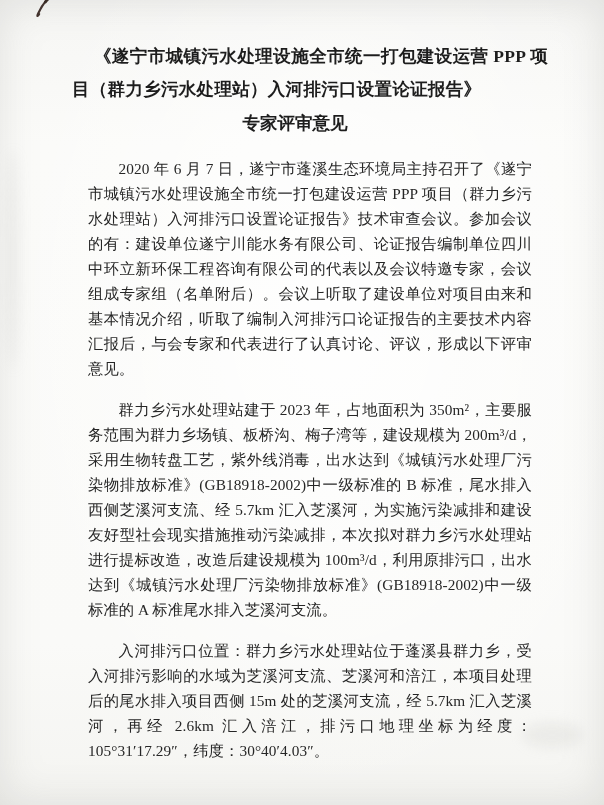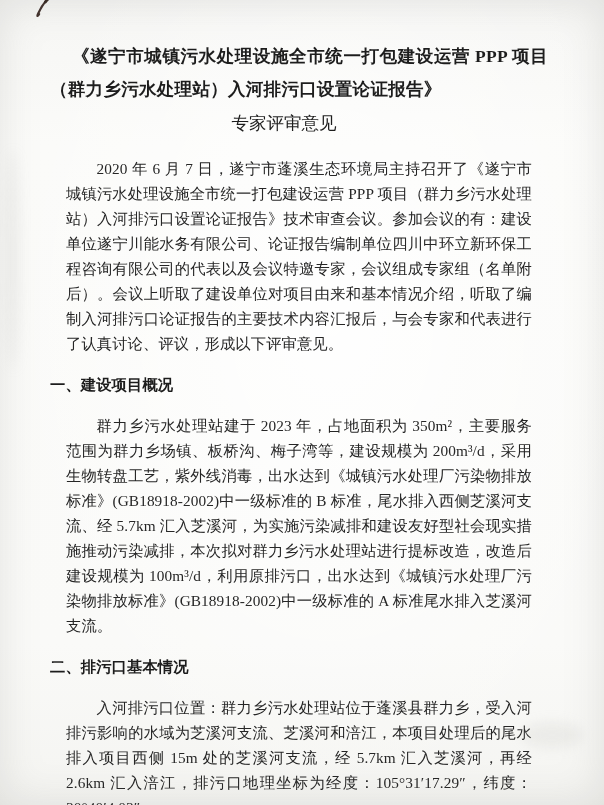--- a/index.html
+++ b/index.html
@@ -13,21 +13,21 @@
   .page {
     position: relative;
     width: 604px;
     height: 805px;
     overflow: hidden;
     background:
       radial-gradient(ellipse at 55% 40%, rgba(255,255,255,0.9) 0%, rgba(255,255,255,0) 70%),
       linear-gradient(180deg, #f6f6f4 0%, #fbfbf9 18%, #fafaf8 80%, #f4f4f1 100%);
     color: #262626;
     box-sizing: border-box;
-    padding: 40px 56px 0 50px;
+    padding: 40px 56px 0 72px;
   }
   
   .page::after {
     content: "";
     position: absolute;
     inset: 0;
     pointer-events: none;
     box-shadow: inset 0 0 42px rgba(120,120,115,0.18);
   }
   .pen-mark {
@@ -42,21 +42,21 @@
     font-weight: 700;
     line-height: 33px;
     text-indent: 1.25em;
     letter-spacing: 0.3px;
     color: #1d1d1d;
     margin: 0;
     text-align: justify;
   }
   .doc-subtitle {
     font-size: 17.5px;
-    font-weight: 400;
+    font-weight: 700;
     text-align: center;
     line-height: 33px;
     color: #1d1d1d;
     margin: 1px 30px 0 0;
   }
   .body-text {
     margin-top: 7px;
     font-size: 15.3px;
     line-height: 25px;
     text-align: justify;
@@ -95,25 +95,23 @@
   <div class="scan-smudge smudge-2"></div>
 
   <p class="doc-title">《遂宁市城镇污水处理设施全市统一打包建设运营 PPP 项目（群力乡污水处理站）入河排污口设置论证报告》</p>
 
   <p class="doc-subtitle">专家评审意见</p>
 
   <div class="body-text">
 
     <p class="para">2020 年 6 月 7 日，遂宁市蓬溪生态环境局主持召开了《遂宁市城镇污水处理设施全市统一打包建设运营 PPP 项目（群力乡污水处理站）入河排污口设置论证报告》技术审查会议。参加会议的有：建设单位遂宁川能水务有限公司、论证报告编制单位四川中环立新环保工程咨询有限公司的代表以及会议特邀专家，会议组成专家组（名单附后）。会议上听取了建设单位对项目由来和基本情况介绍，听取了编制入河排污口论证报告的主要技术内容汇报后，与会专家和代表进行了认真讨论、评议，形成以下评审意见。</p>
 
-    <p class="para heading">一、建设项目概况</p>
 
     <p class="para">群力乡污水处理站建于 2023 年，占地面积为 350m²，主要服务范围为群力乡场镇、板桥沟、梅子湾等，建设规模为 200m³/d，采用生物转盘工艺，紫外线消毒，出水达到《城镇污水处理厂污染物排放标准》(GB18918-2002)中一级标准的 B 标准，尾水排入西侧芝溪河支流、经 5.7km 汇入芝溪河，为实施污染减排和建设友好型社会现实措施推动污染减排，本次拟对群力乡污水处理站进行提标改造，改造后建设规模为 100m³/d，利用原排污口，出水达到《城镇污水处理厂污染物排放标准》(GB18918-2002)中一级标准的 A 标准尾水排入芝溪河支流。</p>
 
 
 
-    <p class="para heading">二、排污口基本情况</p>
 
     <p class="para">入河排污口位置：群力乡污水处理站位于蓬溪县群力乡，受入河排污影响的水域为芝溪河支流、芝溪河和涪江，本项目处理后的尾水排入项目西侧 15m 处的芝溪河支流，经 5.7km 汇入芝溪河，再经 2.6km 汇入涪江，排污口地理坐标为经度：105°31′17.29″，纬度：30°40′4.03″。</p>
 
   </div>
 
 </div>
 
 </body></html>

